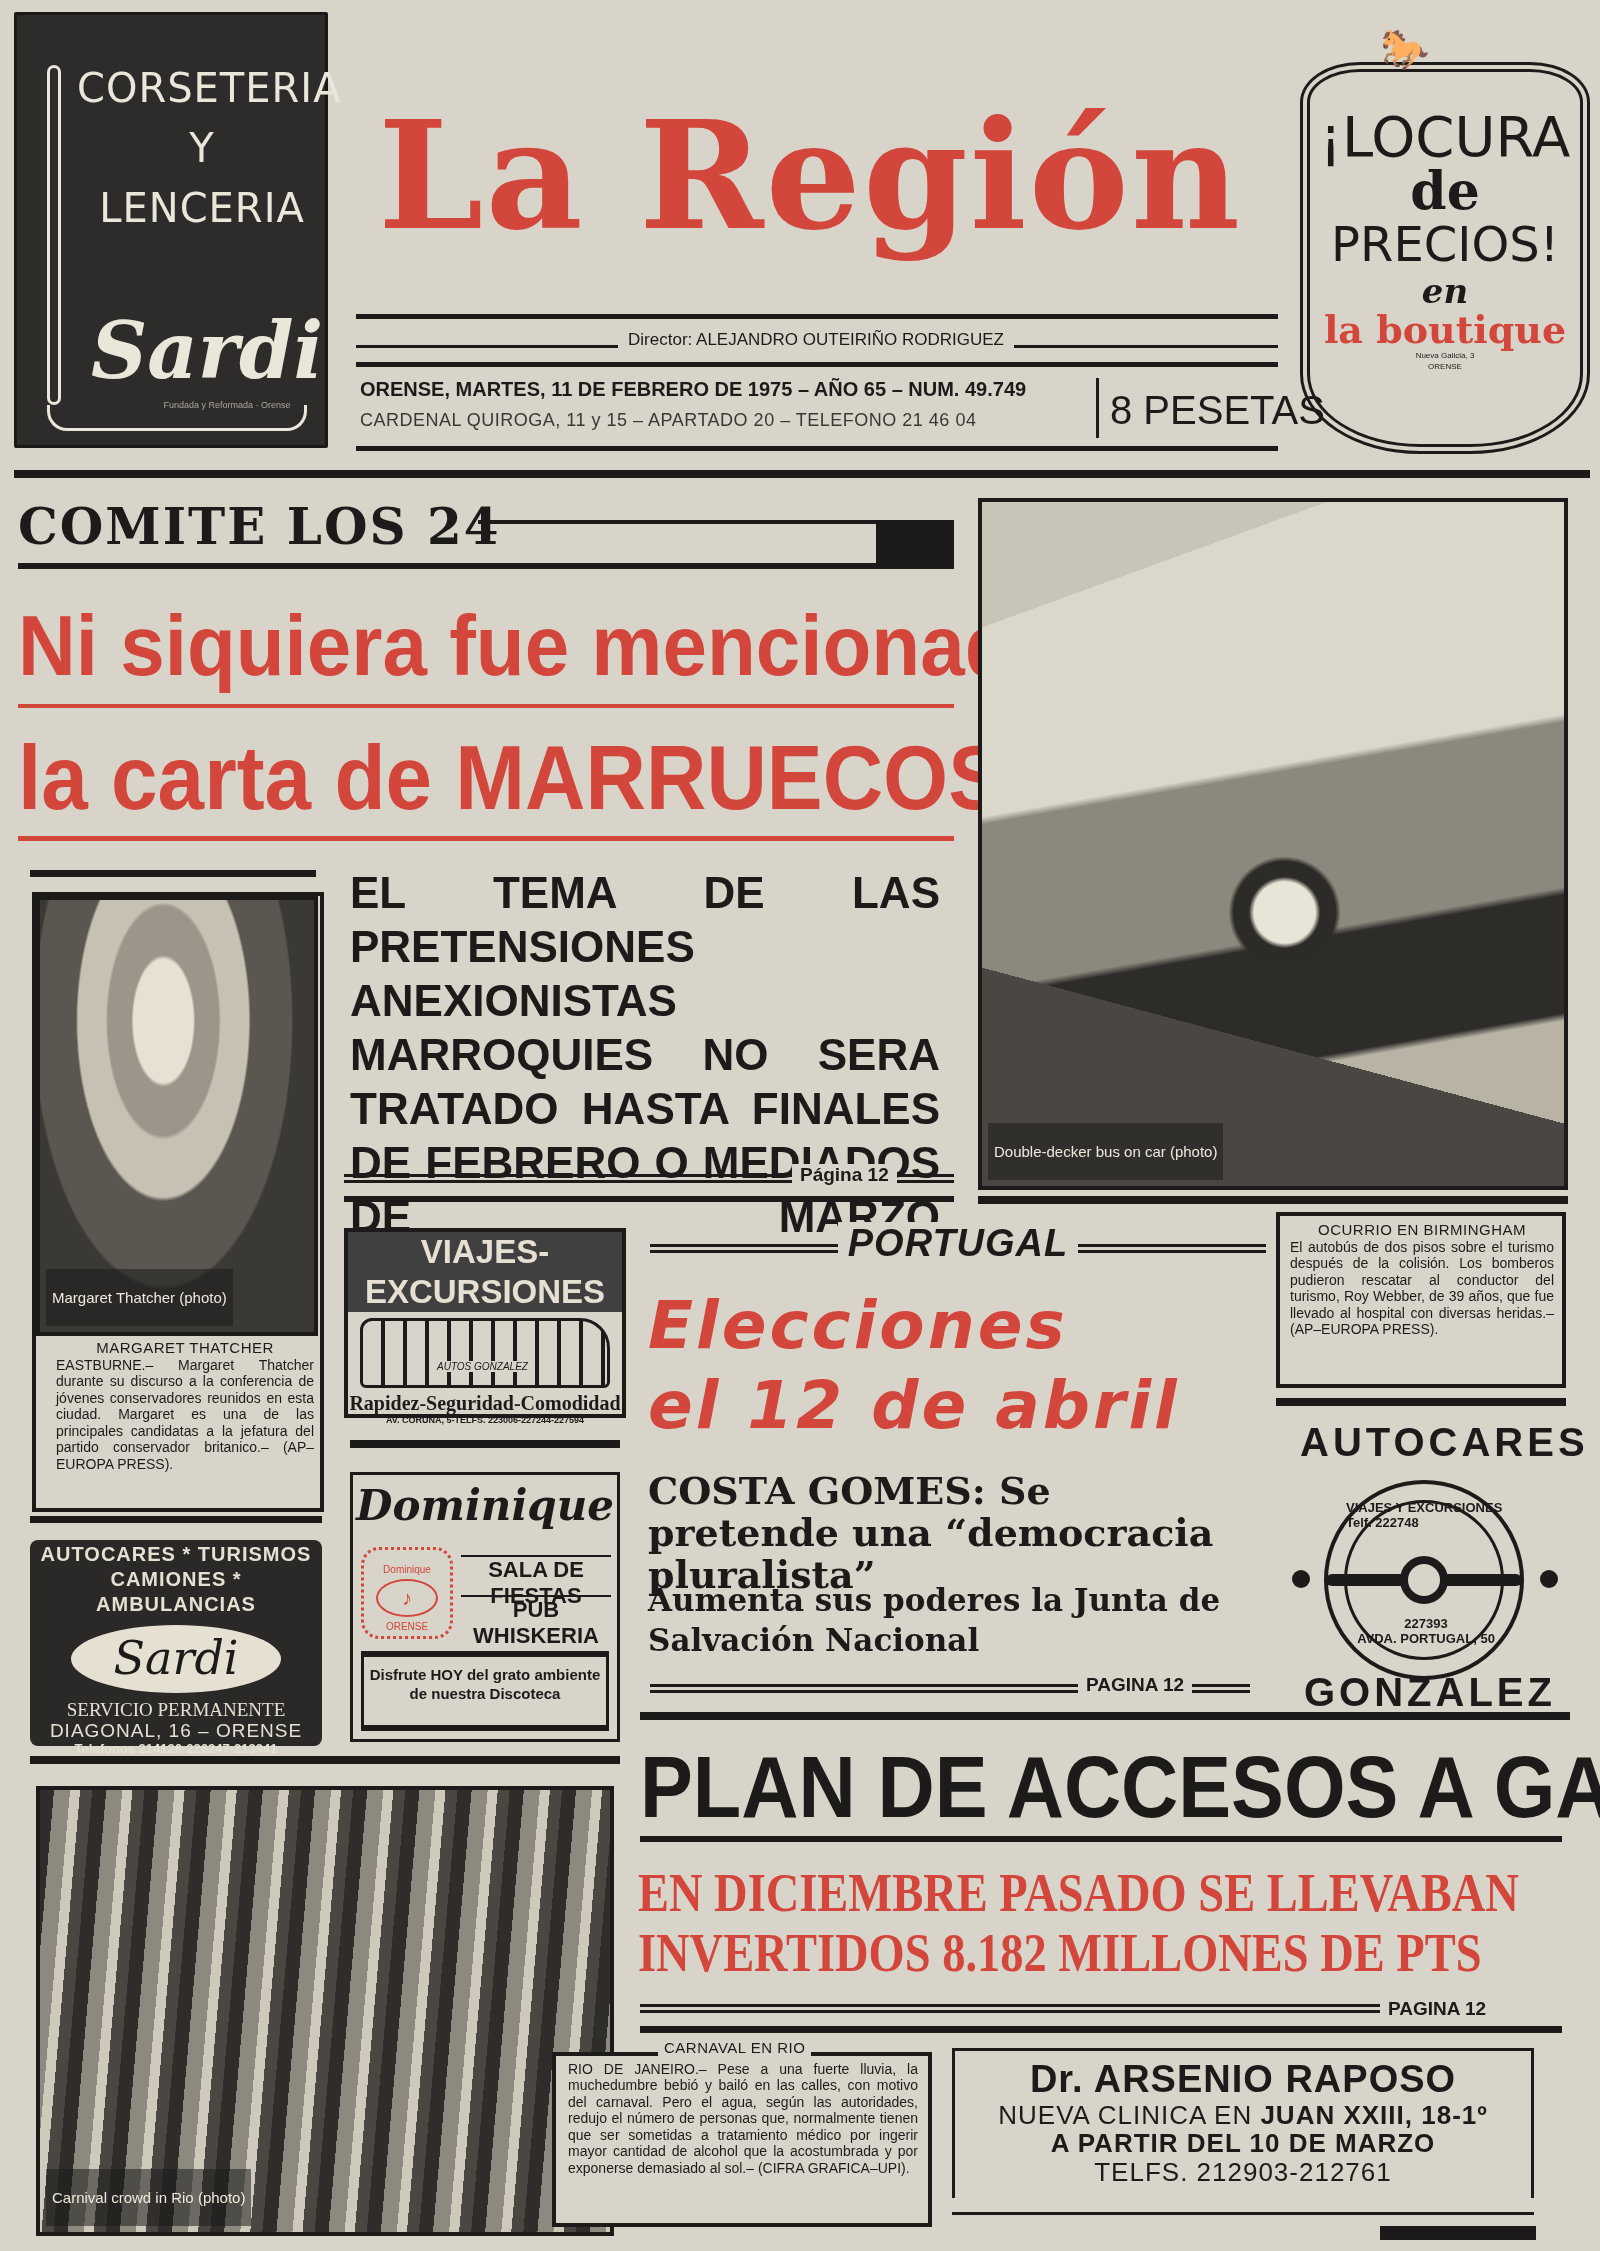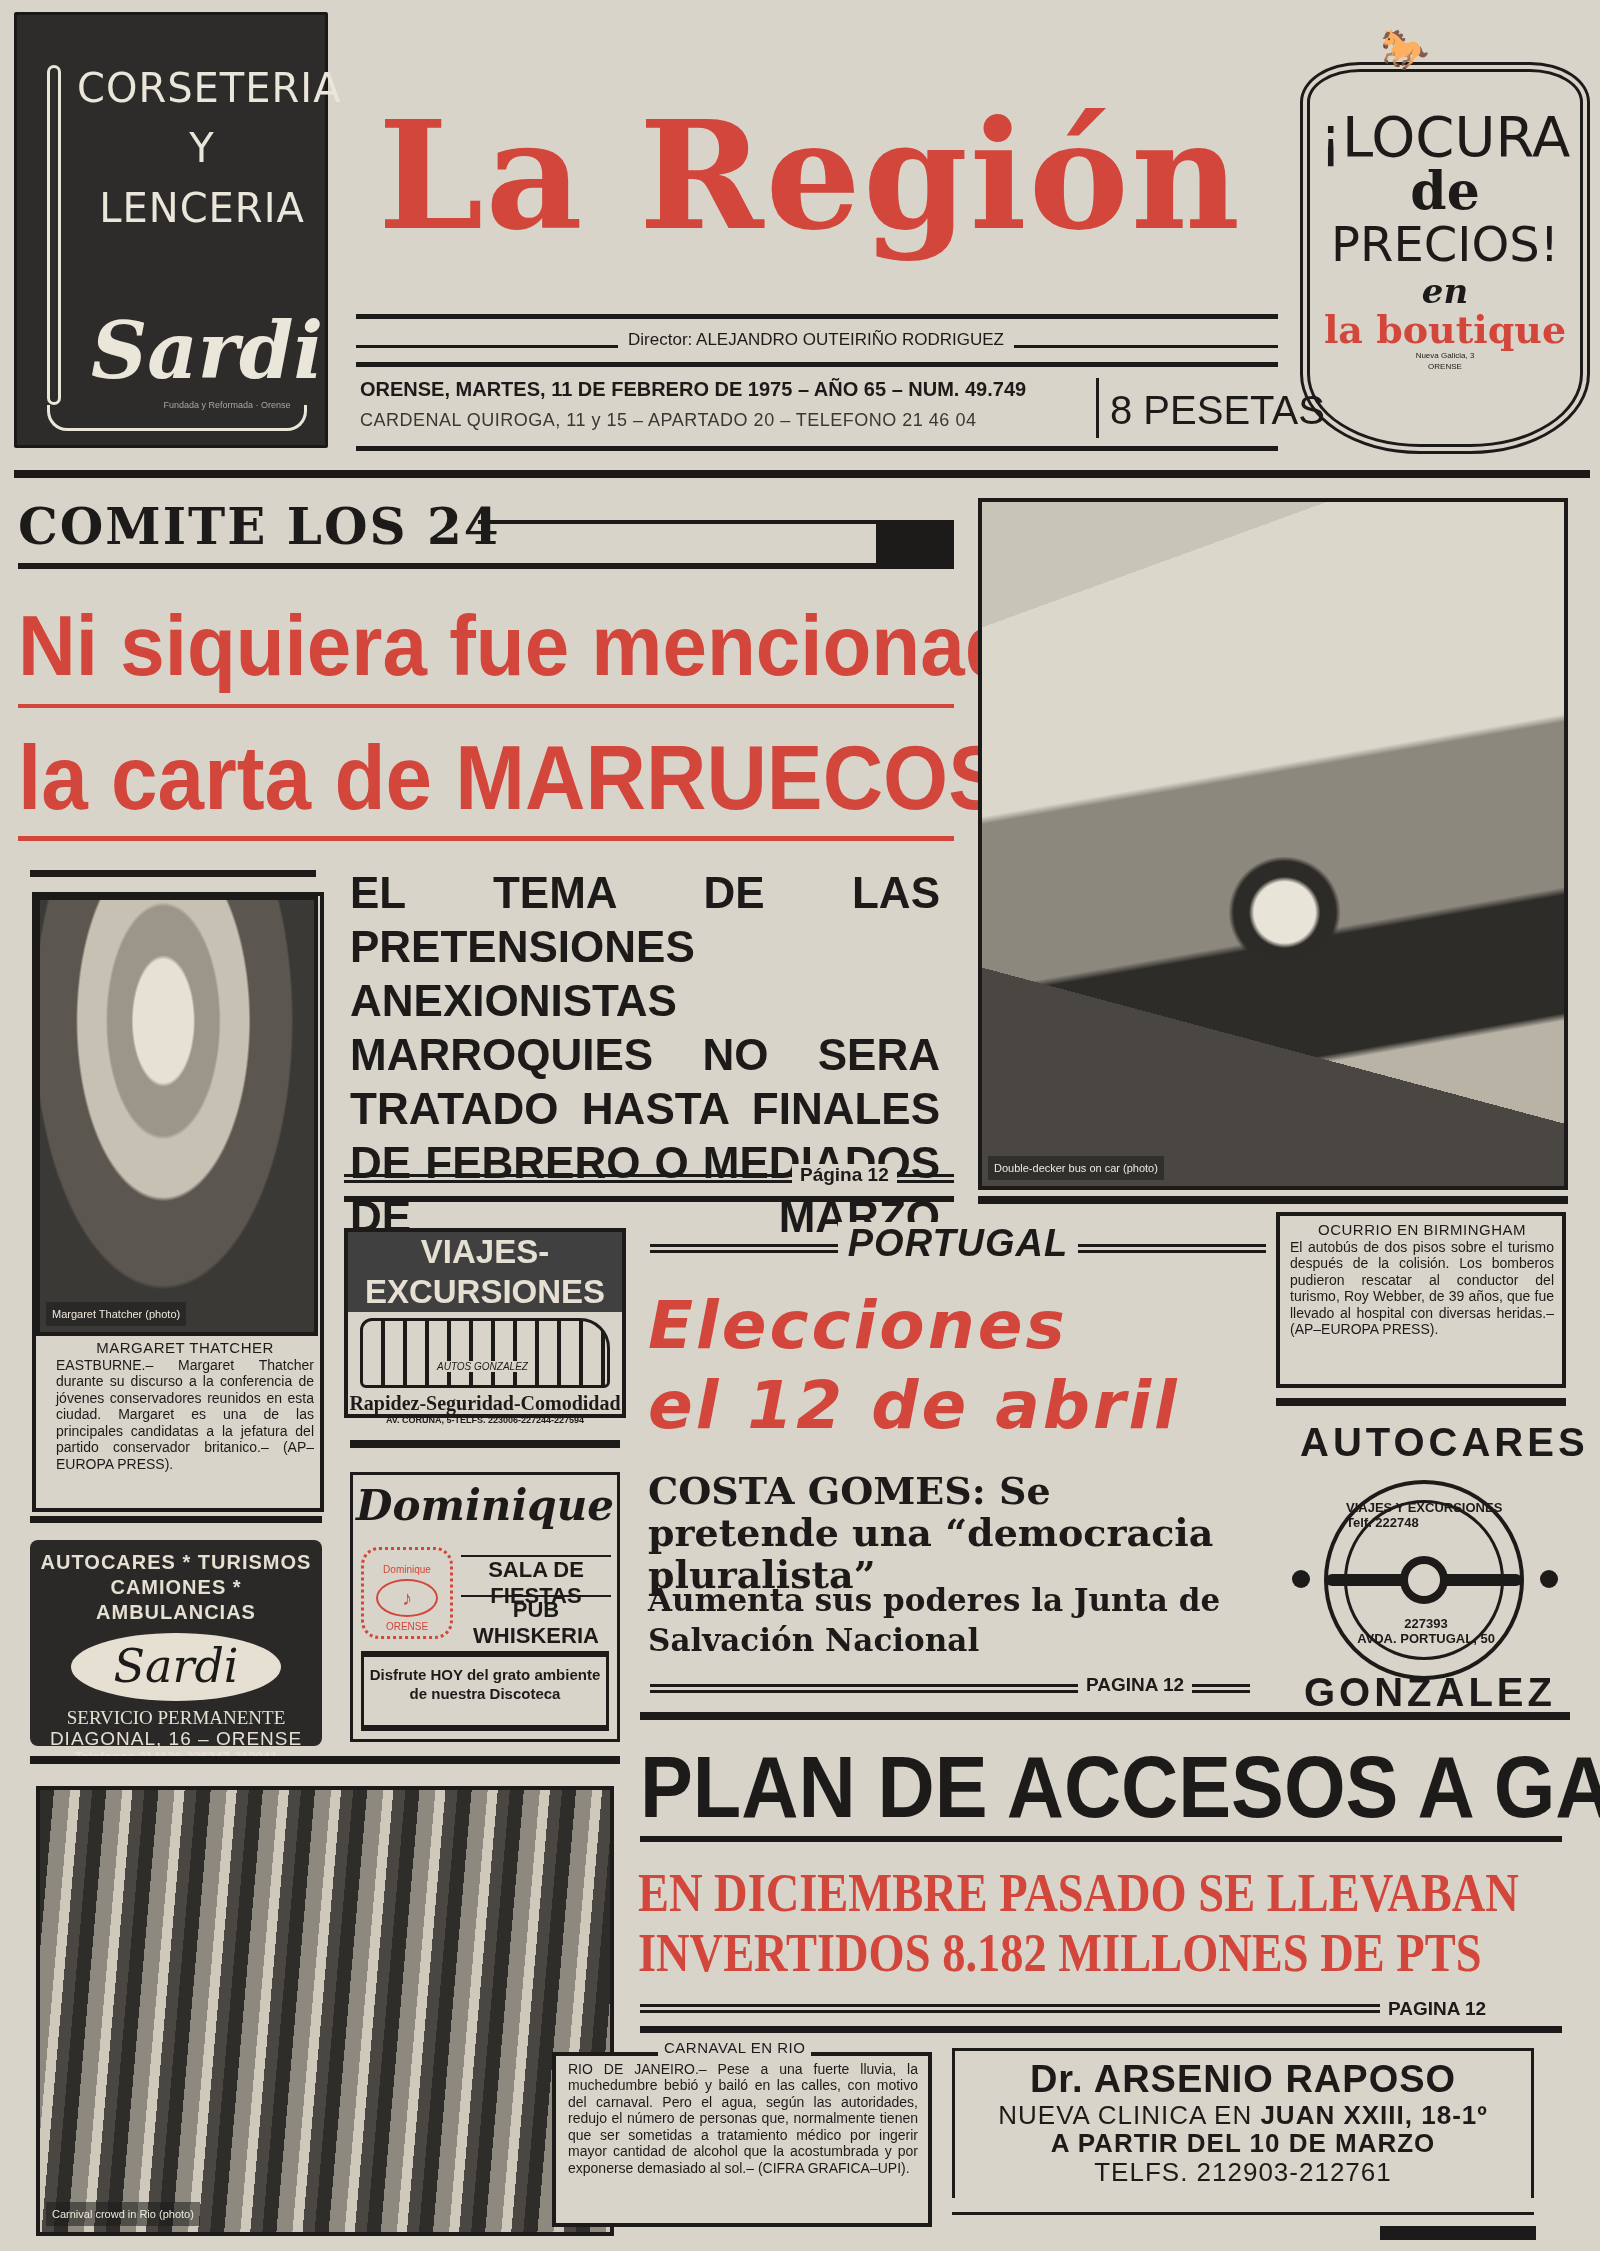--- a/index.html
+++ b/index.html
@@ -49,21 +49,21 @@
   #photo-thatcher { left: 36px; top: 896px; width: 282px; height: 440px; background: radial-gradient(ellipse at 45% 28%, #e7e1d3 0 14%, #9b958a 15% 26%, #c7c1b3 27% 40%, #5b5750 41% 60%, #3b3935 61%); }
   #photo-bus { left: 978px; top: 498px; width: 590px; height: 692px; background:
     linear-gradient(160deg, #c9c4b8 0 14%, transparent 14%),
     linear-gradient(15deg, #4a4743 0 26%, transparent 26%),
     radial-gradient(circle at 52% 60%, #e9e4d8 0 6%, #2d2b28 7% 10%, transparent 11%),
     linear-gradient(170deg, #dcd7cb 0 40%, #8d887e 41% 62%, #2e2c29 63% 78%, #b9b3a6 79%);
   }
   #photo-carnival { left: 36px; top: 1786px; width: 578px; height: 450px; background:
     repeating-linear-gradient(95deg, #2f2d2a 0 14px, #8e897f 14px 30px, #cfc9bc 30px 40px, #4a4743 40px 52px);
   }
-  .photo-tag { position: absolute; font-size: 11px; color: #efe9dc; background: rgba(28,27,26,0.55); padding: 6px 6px; bottom: 6px; left: 6px; }
+  .photo-tag { position: absolute; font-size: 15px; color: #efe9dc; background: rgba(28,27,26,0.55); padding: 20px 6px; bottom: 6px; left: 6px; }
 
   
   .caption { position: absolute; font-size: 14px; line-height: 16.5px; text-align: justify; }
   .caption .cap-title { display: block; text-align: center; font-size: 15px; letter-spacing: 0.5px; }
   #thatcher-caption { left: 56px; top: 1340px; width: 258px; }
   #thatcher-box { left: 32px; top: 892px; width: 292px; height: 620px; border: 4px solid #1c1b1a; }
   #birmingham-box { left: 1276px; top: 1212px; width: 290px; height: 176px; border: 4px solid #1c1b1a; }
   #birmingham-caption { left: 1290px; top: 1222px; width: 264px; }
   #rio-box { left: 552px; top: 2052px; width: 380px; height: 175px; border: 4px solid #1c1b1a; }
   #rio-caption { left: 568px; top: 2040px; width: 350px; }
@@ -184,21 +184,21 @@
 <div id="photo-thatcher" class="photo">
   <div class="photo-tag">Margaret Thatcher (photo)</div>
 </div>
 <div id="thatcher-caption" class="caption">
   <span class="cap-title">MARGARET THATCHER</span>
   <span>EASTBURNE.– Margaret Thatcher durante su discurso a la conferencia de jóvenes conservadores reunidos en esta ciudad. Margaret es una de las principales candidatas a la jefatura del partido conservador britanico.– (AP–EUROPA PRESS).</span>
 </div>
 <div class="rule" style="left:30px;top:1516px;width:292px;height:7px"></div>
 
 <div id="ad-sardi" class="abs">
-  <div class="l" style="padding-top:10px">AUTOCARES * TURISMOS</div>
+  <div class="l" style="padding-top:2px">AUTOCARES * TURISMOS</div>
   <div class="l">CAMIONES * AMBULANCIAS</div>
   <div class="oval">Sardi</div>
   <div class="s1">SERVICIO PERMANENTE</div>
   <div class="s2">DIAGONAL, 16 – ORENSE</div>
   <div class="s3">Telefonos 214126-226247-213941</div>
 </div>
 <div class="rule" style="left:30px;top:1756px;width:590px;height:8px"></div>
 
 <div id="photo-bus" class="photo">
   <div class="photo-tag">Double-decker bus on car (photo)</div>

